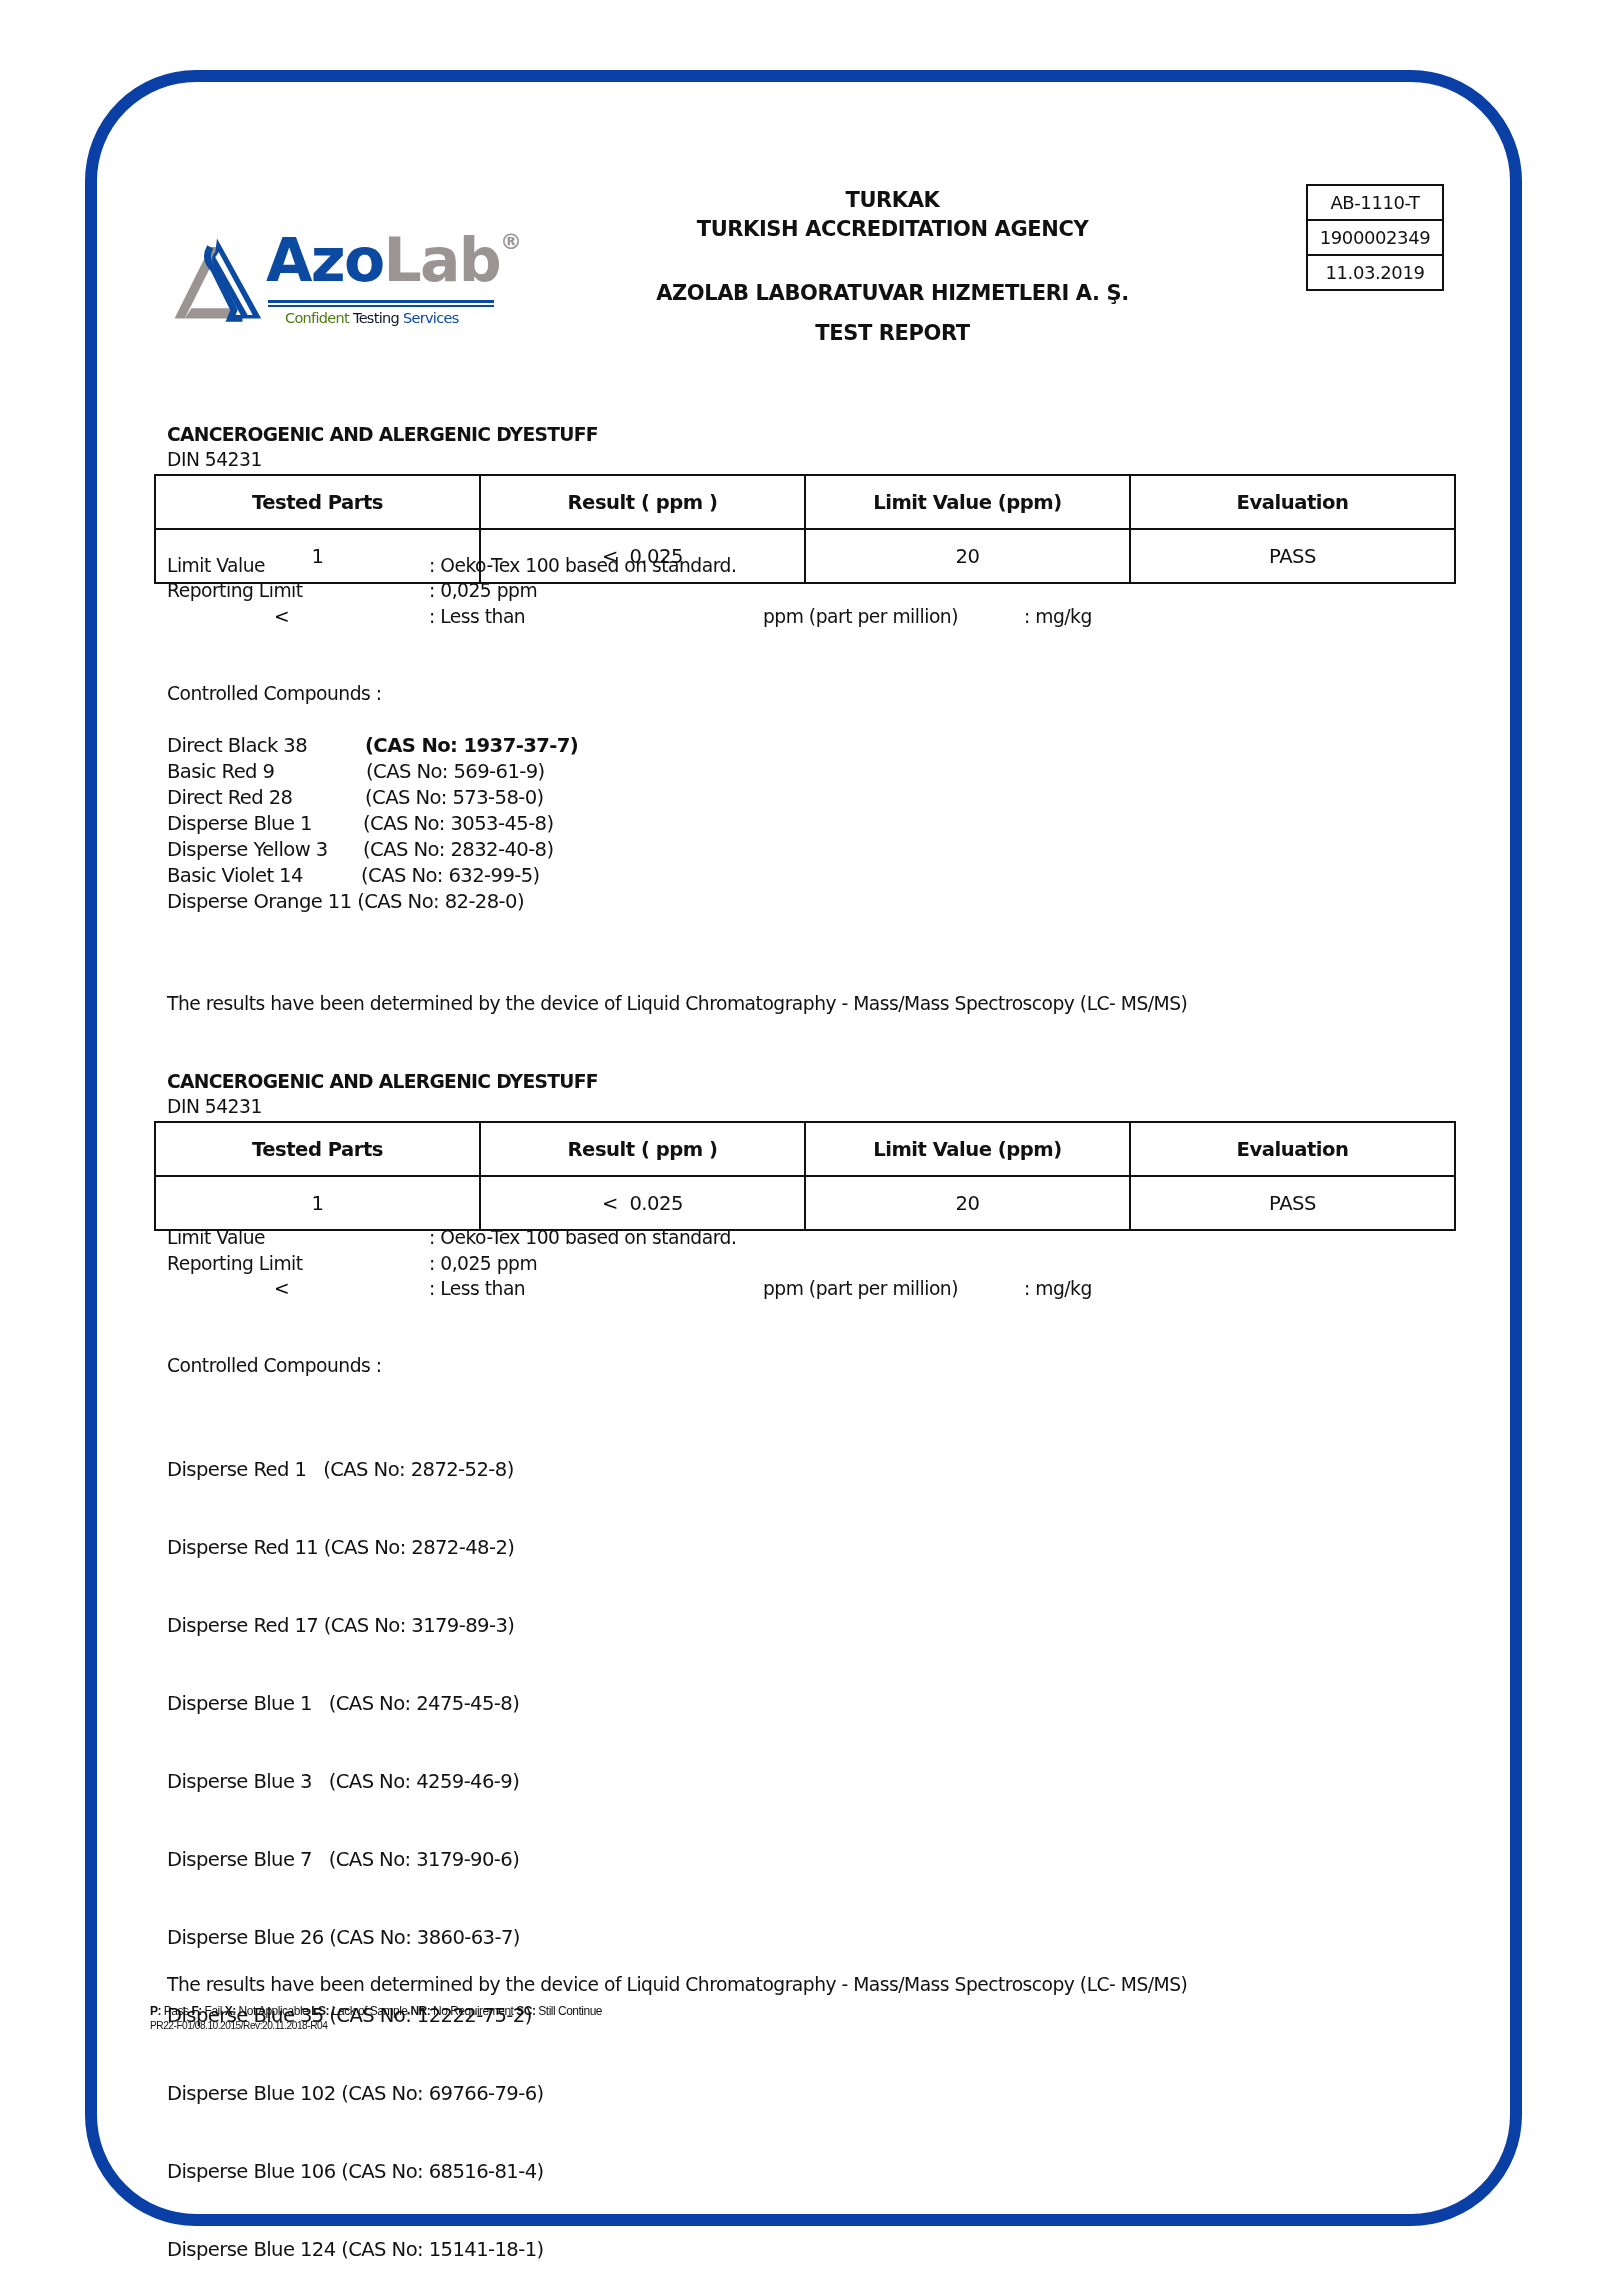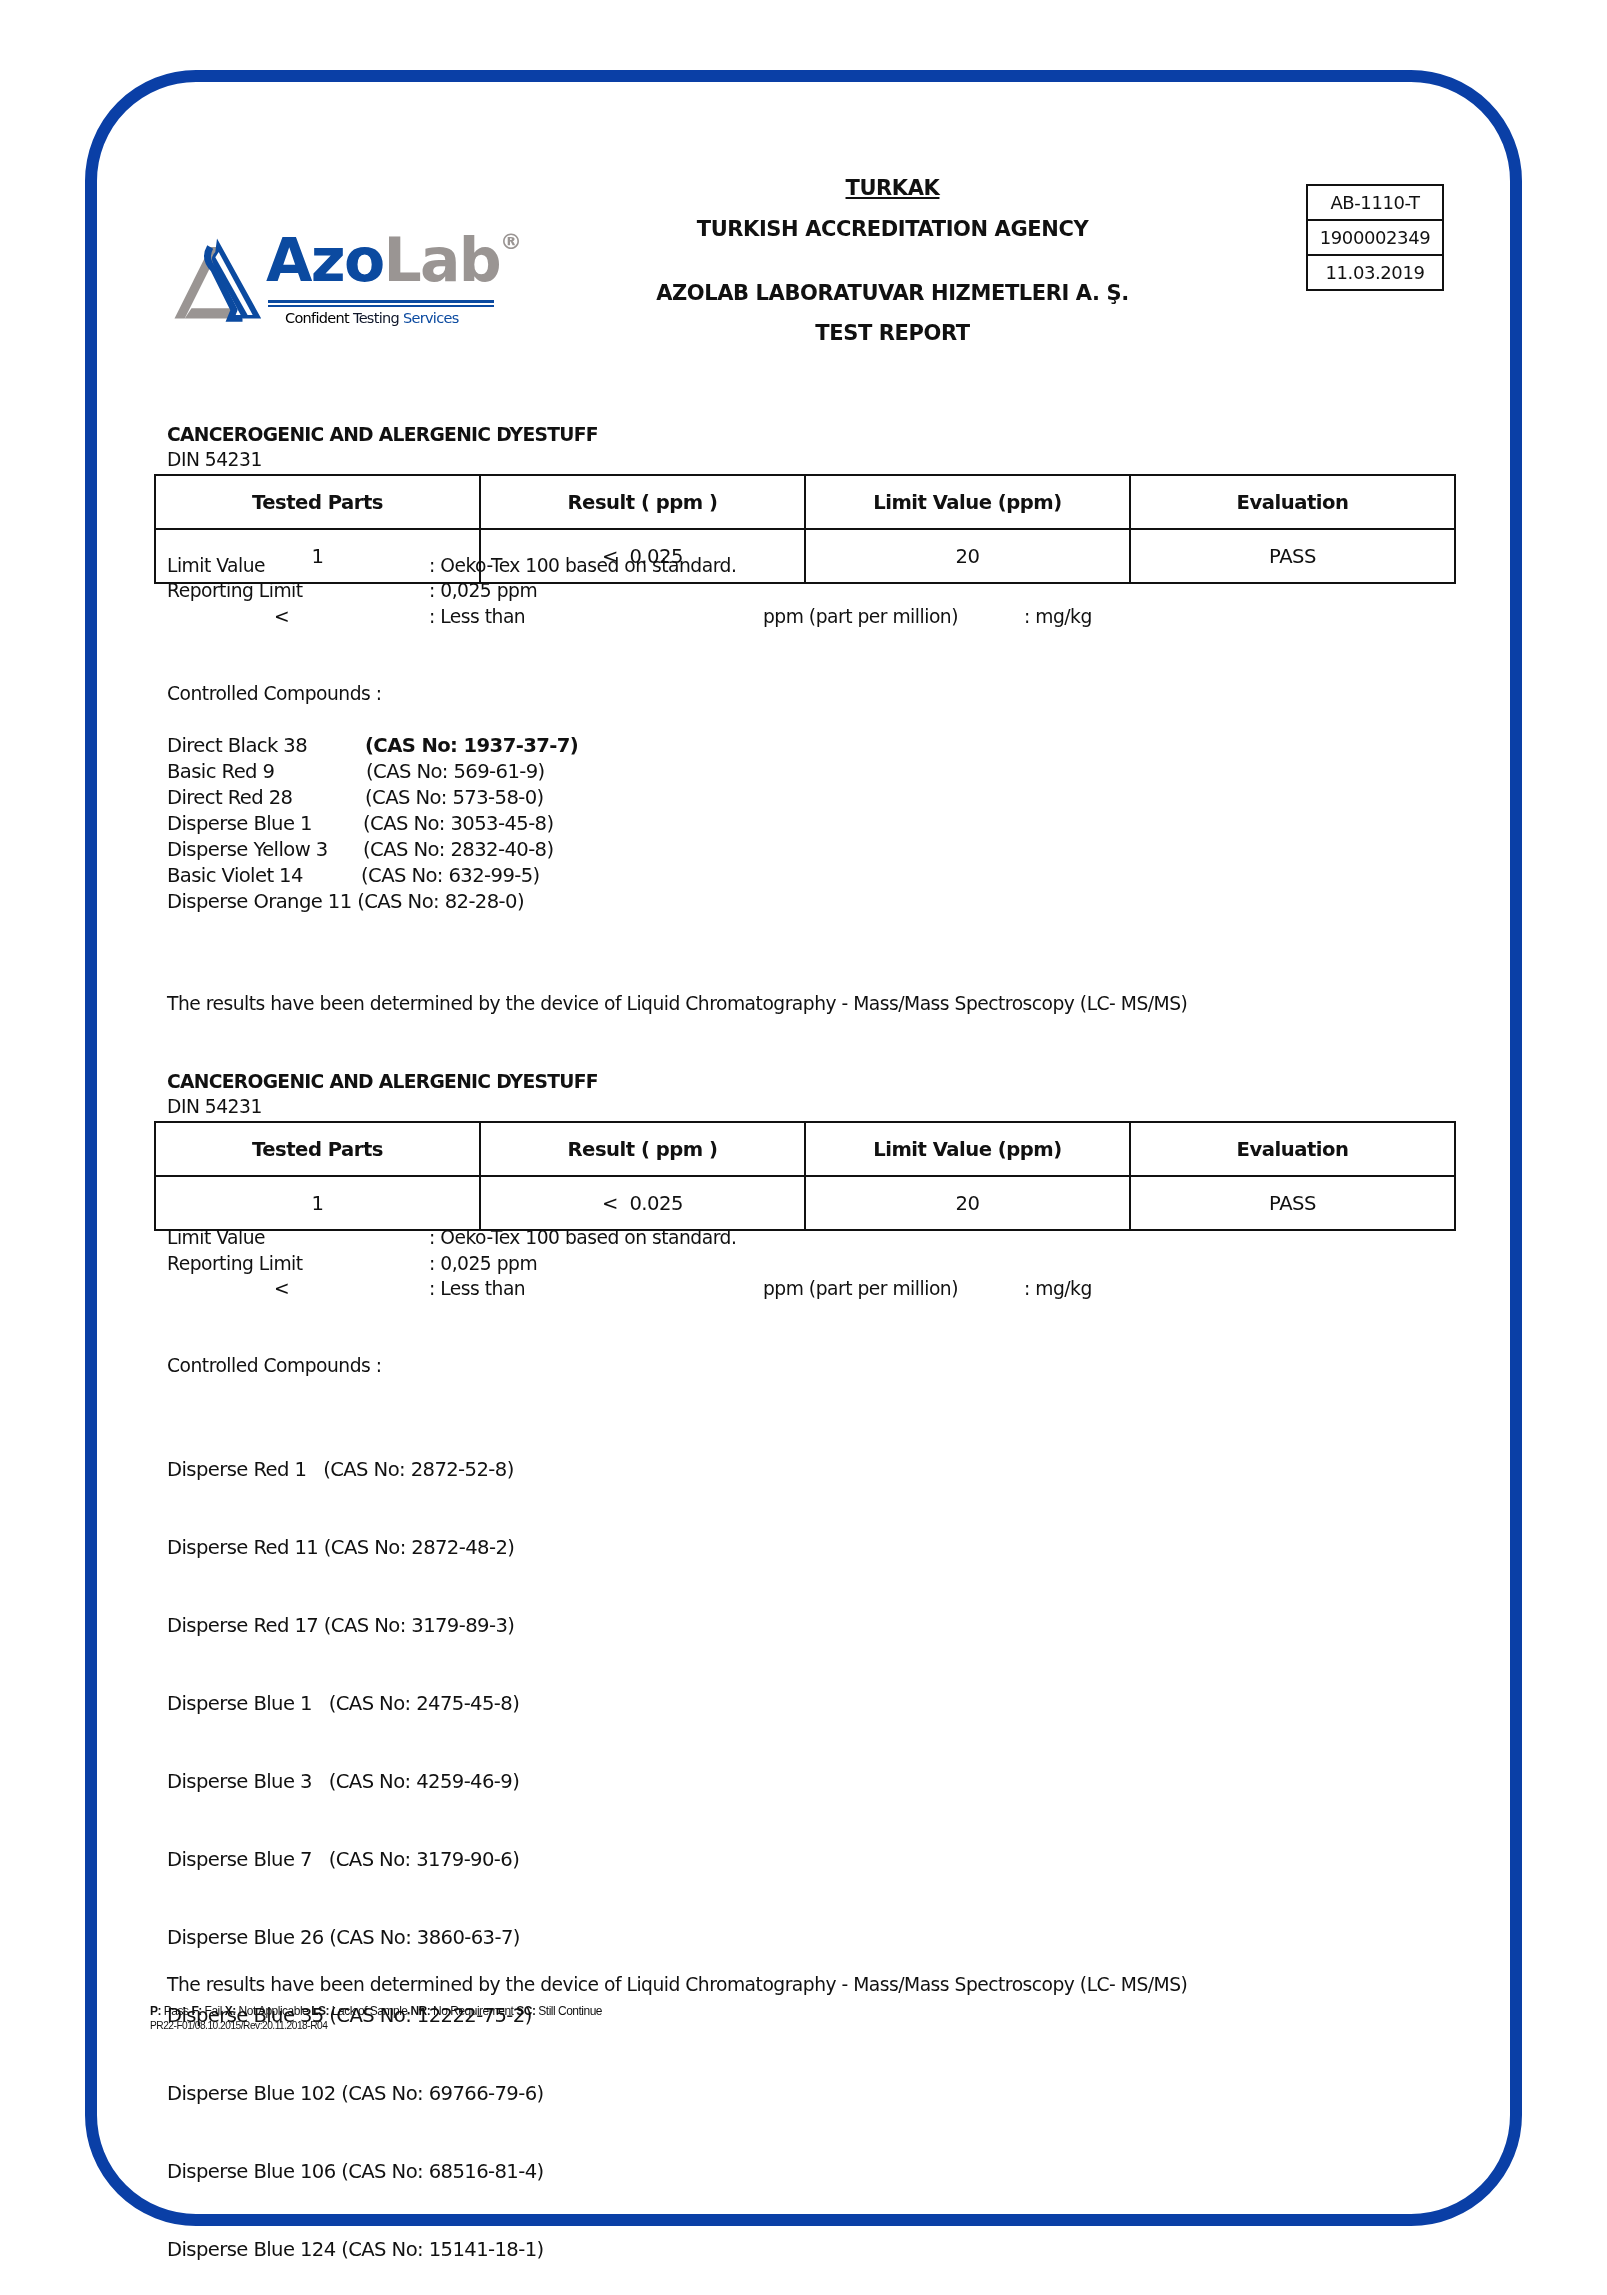--- a/index.html
+++ b/index.html
@@ -40,27 +40,27 @@
     <path d="M60,10 L112,104 L90,104 L58,44 Q50,34 58,26 Z" fill="#0b4aa0"></path>
     <path d="M52,20 Q44,34 56,46 L80,94 L76,104 L90,104" fill="none" stroke="#0b4aa0" stroke-width="8"></path>
     <polygon points="62,26 102,100 96,100 58,32" fill="#ffffff"></polygon>
   </svg>
   <div class="abs" style="left:100px;top:-5.1px;font-family:'DejaVu Sans',sans-serif;font-weight:bold;font-size:60px;letter-spacing:-1.7px;">
     <span style="color:#0b4aa0;">Azo</span><span style="color:#9a9593;">Lab</span><sup style="color:#9a9593;font-size:22px;vertical-align:32px;">®</sup>
   </div>
   <div class="abs" style="left:102px;top:70px;width:226px;height:2.6px;background:#0b4aa0;"></div>
   <div class="abs" style="left:102px;top:75px;width:226px;height:1.7px;background:#0b4aa0;"></div>
   <div class="abs" style="left:119px;top:80px;font-size:14.5px;letter-spacing:-0.7px;">
-    <span style="color:#000000;">Confident</span>
+    <span style="color:#4d7c0f;">Confident</span>
     <span style="color:#0f172a;">Testing</span>
     <span style="color:#0b4aa0;">Services</span>
   </div>
 </div>
 
-<div class="center-title" style="top:176px;text-decoration:underline;">TURKAK</div>
+<div class="center-title" style="top:188px;">TURKAK</div>
 <div class="center-title" style="top:217px;">TURKISH ACCREDITATION AGENCY</div>
 <div class="center-title" style="top:281px;">AZOLAB LABORATUVAR HIZMETLERI A. Ş.</div>
 <div class="center-title" style="top:321px;">TEST REPORT</div>
 
 <div class="ref-box">
   <div>AB-1110-T</div>
   <div>1900002349</div>
   <div>11.03.2019</div>
 </div>
 

